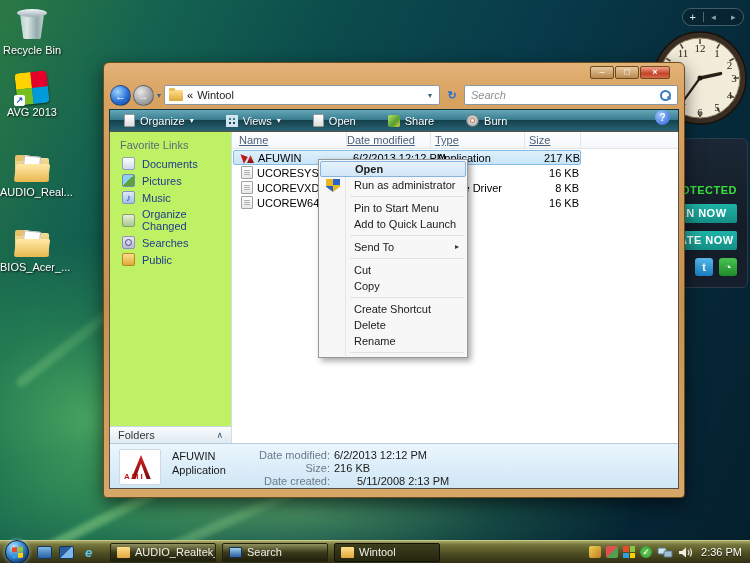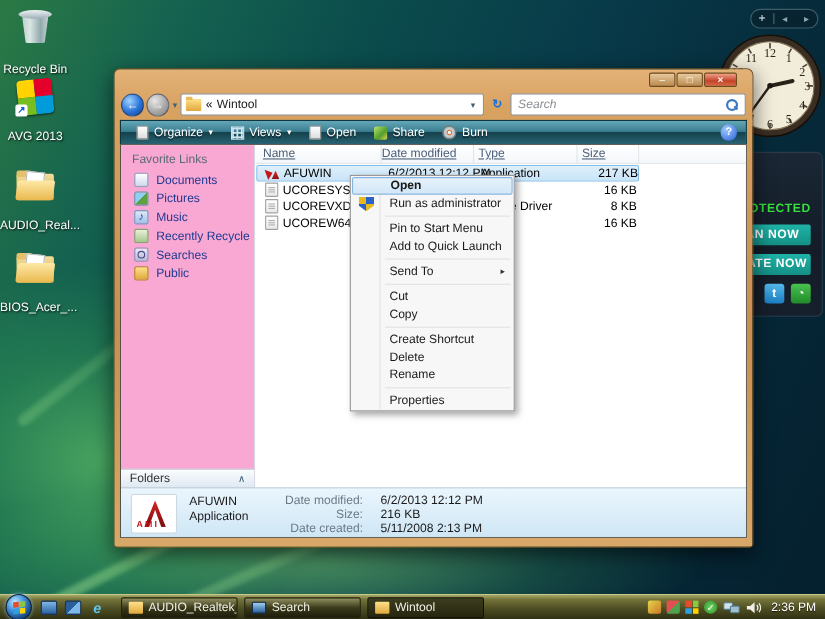--- a/index.html
+++ b/index.html
@@ -13,21 +13,21 @@
       background:radial-gradient(closest-side, rgba(120,230,110,.55), rgba(80,200,90,.25) 55%, transparent); filter:blur(6px); }
   .wp-glow2 { left:-60px; top:430px; width:700px; height:160px; border-radius:50%;
       background:radial-gradient(closest-side, rgba(150,240,120,.45), rgba(90,200,100,.18) 60%, transparent); filter:blur(4px); }
   .wp-streak { height:10px; border-radius:6px; background:linear-gradient(90deg, rgba(190,255,160,.45), rgba(190,255,160,0)); filter:blur(2px); }
   .wp-s1 { left:-20px; top:470px; width:420px; transform:rotate(-27deg); position:absolute; }
   .wp-s2 { left:-40px; top:520px; width:520px; transform:rotate(-24deg); position:absolute; }
   .wp-s3 { left:-10px; top:300px; width:260px; transform:rotate(-38deg); position:absolute; opacity:.5; }
 
   
   .dicon { position:absolute; width:64px; text-align:center; color:#fff; cursor:default; }
-  .dicon .lbl { display:block; margin-top:14px; text-shadow:1px 1px 2px rgba(0,0,0,.9); font-size:11px; }
+  .dicon .lbl { display:block; margin-top:2px; text-shadow:1px 1px 2px rgba(0,0,0,.9); font-size:11px; }
   .ico-img { display:inline-block; position:relative; }
   .bin { width:30px; height:34px; margin:0 auto; position:relative; }
   .bin .body { position:absolute; left:3px; top:8px; width:24px; height:25px;
       background:linear-gradient(90deg,#cfd8dd,#eef4f6 30%,#9fb0b8 70%,#d5dde1); border-radius:3px 3px 5px 5px; opacity:.9;
       clip-path:polygon(0 0,100% 0,86% 100%,14% 100%); }
   .bin .lid { position:absolute; left:0; top:3px; width:30px; height:8px; border-radius:50%;
       background:linear-gradient(180deg,#eef4f6,#9fb0b8); }
   .avg-logo { width:32px; height:32px; transform:rotate(-6deg); display:grid; grid-template-columns:1fr 1fr; grid-template-rows:1fr 1fr;
       border-radius:4px; overflow:hidden; box-shadow:0 1px 2px rgba(0,0,0,.6); margin:0 auto; }
   .avg-logo i { display:block; }
@@ -86,36 +86,36 @@
   .refresh-btn { width:18px; height:20px; margin:0 3px; color:#1d6fd8; text-align:center; line-height:20px; font-weight:bold; cursor:pointer; }
   .searchbox { height:20px; flex:1; background:#fff; border:1px solid #8a96a0; border-radius:2px;
       display:flex; align-items:center; padding:0 6px; color:#8a8f94; font-style:italic; }
   .searchbox .spacer { flex:1; }
   .mag { width:12px; height:12px; position:relative; }
   .mag::before { content:""; position:absolute; left:1px; top:1px; width:7px; height:7px; border:2px solid #3a78c2; border-radius:50%; }
   .mag::after { content:""; position:absolute; left:8px; top:8px; width:4px; height:2px; background:#3a78c2; transform:rotate(45deg); }
 
   .toolbar { position:absolute; left:5px; right:5px; top:46px; height:22px;
       background:linear-gradient(180deg,#63a7b8 0%,#3a7e91 45%,#14424d 50%,#2a6374 100%);
-      border:1px solid #0f3640; border-bottom:0; display:flex; align-items:center; color:#fff; padding:0 8px; gap:4px; }
+      border:1px solid #0f3640; border-bottom:0; display:flex; color:#fff; padding:0 8px; gap:20px; }
   .tb-item { display:flex; align-items:center; gap:5px; padding:2px 6px; border-radius:2px; cursor:pointer; text-shadow:0 1px 1px rgba(0,0,0,.5); }
   .tb-caret { font-size:8px; }
   .tb-help { margin-left:auto; width:15px; height:15px; border-radius:50%; background:radial-gradient(circle at 35% 30%,#9fc8ff,#2a5fd8);
       text-align:center; line-height:15px; font-size:10px; font-weight:bold; cursor:pointer; }
   .pg-icon { width:11px; height:13px; background:linear-gradient(180deg,#ffffff,#dcdcdc); border:1px solid #9a9a9a; border-radius:1px; }
   .grid-icon { width:12px; height:12px; background:
       linear-gradient(#cfe4ef 2px, transparent 2px) 0 0/4px 4px,
       linear-gradient(90deg,#cfe4ef 2px, transparent 2px) 0 0/4px 4px; border:1px solid #cfe4ef; }
   .share-icon { width:12px; height:12px; border-radius:2px; background:linear-gradient(135deg,#bfe36a,#4f9e2f 60%,#e8d44a); }
   .burn-icon { width:13px; height:13px; border-radius:50%; background:radial-gradient(circle,#f2f2f2 15%,#e06a2a 25%,#cfd8dd 40%,#9fb0b8 70%,#e8eef0); border:1px solid #777; }
 
   .client { position:absolute; left:5px; right:5px; top:68px; bottom:8px; background:#fff; border:1px solid #54504a; display:flex; flex-direction:column; }
   .main { flex:1; display:flex; min-height:0; }
 
-  .nav-pane { width:122px; background:#f9a8d4; border-right:1px solid #d4dde4; position:relative; }
+  .nav-pane { width:122px; background:#bef264; border-right:1px solid #d4dde4; position:relative; }
   .fav-header { color:#5a6a76; padding:7px 0 4px 10px; }
   .fav-item { display:flex; align-items:center; gap:7px; padding:2px 0 2px 12px; color:#1f3a8f; cursor:pointer; }
   .fi-icon { width:13px; height:13px; border-radius:2px; flex:0 0 13px; }
   .fi-doc { background:linear-gradient(180deg,#fff,#cfd8ea); border:1px solid #8fa0c0; }
   .fi-pic { background:linear-gradient(135deg,#8fd0f0 50%,#5fa040 50%); border:1px solid #6f90a8; }
   .fi-mus { background:linear-gradient(180deg,#dfeaf8,#9fc0e8); border:1px solid #7f98c0; color:#2a4a9f; font-size:10px; line-height:12px; text-align:center; }
   .fi-rec { background:linear-gradient(180deg,#e8f0d8,#a8c890); border:1px solid #88a070; }
   .fi-sea { background:linear-gradient(180deg,#e8e8f4,#b8b8d8); border:1px solid #9090b8; position:relative; }
   .fi-sea::before { content:""; position:absolute; left:2px; top:2px; width:5px; height:5px; border:1.5px solid #4a4a8a; border-radius:50%; }
   .fi-pub { background:linear-gradient(180deg,#ffe08a,#e0a83c); border:1px solid #b8862a; }
@@ -144,21 +144,21 @@
 
   
   .details { height:45px; border-top:1px solid #b7cbd9; background:linear-gradient(180deg,#eaf6fd,#cfe6f5); display:flex; position:relative; }
   .big-ami { position:absolute; left:9px; top:5px; width:42px; height:36px; background:#fff; border:1px solid #cdd8e0; border-radius:2px; }
   .big-ami i { position:absolute; left:7px; top:5px; width:28px; height:24px; background:
       linear-gradient(180deg,#d82424,#7a0c0c); clip-path:polygon(15% 100%,50% 0,85% 100%,70% 100%,50% 35%,30% 100%); }
   .big-ami b { position:absolute; left:4px; bottom:3px; font-size:8px; color:#c41818; letter-spacing:2px; }
   .d-name { position:absolute; left:62px; top:6px; color:#1a1a1a; }
   .d-type { position:absolute; left:62px; top:20px; color:#1a1a1a; }
   .d-field { position:absolute; display:flex; }
-  .d-field .lab { width:78px; text-align:right; color:#6a7a88; margin-right:16px; }
+  .d-field .lab { width:78px; text-align:right; color:#6a7a88; margin-right:4px; }
   .d-field .val { color:#1a1a1a; white-space:nowrap; }
 
   
   .cmenu { position:absolute; left:318px; top:159px; width:150px; z-index:50; background:#f7f7f7;
       border:1px solid #979797; box-shadow:3px 3px 6px rgba(0,0,0,.35); padding:1px; }
   .cmenu::before { content:""; position:absolute; left:26px; top:1px; bottom:1px; width:1px; background:#e4e4e4; }
   .mi { position:relative; height:16px; line-height:16px; padding-left:34px; color:#1a1a1a; cursor:pointer; white-space:nowrap; }
   .mi.hl { background:linear-gradient(180deg,#e6f2fc,#d2e7f8); border:1px solid #86b4e0; border-radius:2px; height:16px; line-height:14px; font-weight:bold; }
   .mi .mico { position:absolute; left:6px; top:2px; width:14px; height:13px; }
   .uac { background:conic-gradient(from 0deg,#2a62c8 0 90deg,#e8b820 90deg 180deg,#2a62c8 180deg 270deg,#e8b820 270deg 360deg);
@@ -347,21 +347,21 @@
         <div class="fav-item">
           <span class="fi-icon fi-pic"></span>
           <span>Pictures</span>
         </div>
         <div class="fav-item">
           <span class="fi-icon fi-mus">♪</span>
           <span>Music</span>
         </div>
         <div class="fav-item">
           <span class="fi-icon fi-rec"></span>
-          <span>Recently Recycle</span>
+          <span>Organize Changed</span>
         </div>
         <div class="fav-item">
           <span class="fi-icon fi-sea"></span>
           <span>Searches</span>
         </div>
         <div class="fav-item">
           <span class="fi-icon fi-pub"></span>
           <span>Public</span>
         </div>
         <div class="folders-bar">
@@ -422,21 +422,21 @@
       <div class="d-name">AFUWIN</div>
       <div class="d-type">Application</div>
       <div class="d-field" style="left:142px;top:5px;">
         <span class="lab">Date modified:</span>
         <span class="val">6/2/2013 12:12 PM</span>
       </div>
       <div class="d-field" style="left:142px;top:18px;">
         <span class="lab">Size:</span>
         <span class="val">216 KB</span>
       </div>
-      <div class="d-field" style="left:142px;top:31px;">
+      <div class="d-field" style="left:142px;top:31px;gap:23px;">
         <span class="lab">Date created:</span>
         <span class="val">5/11/2008 2:13 PM</span>
       </div>
     </div>
   </div>
 </div>
 
 <div class="cmenu">
   <div class="mi hl">Open</div>
   <div class="mi">
@@ -452,21 +452,20 @@
     <span class="sub">▸</span>
   </div>
   <div class="msep"></div>
   <div class="mi">Cut</div>
   <div class="mi">Copy</div>
   <div class="msep"></div>
   <div class="mi">Create Shortcut</div>
   <div class="mi">Delete</div>
   <div class="mi">Rename</div>
   <div class="msep"></div>
-  <div class="mi">Properties</div>
 </div>
 
 <div class="taskbar">
   <div class="orb">
     <span class="flag">
       <i style="background:#e84b28"></i>
         <i style="background:#8dc63f"></i>
         <i style="background:#2f9ee3"></i>
         <i style="background:#ffd200"></i>
     </span>

